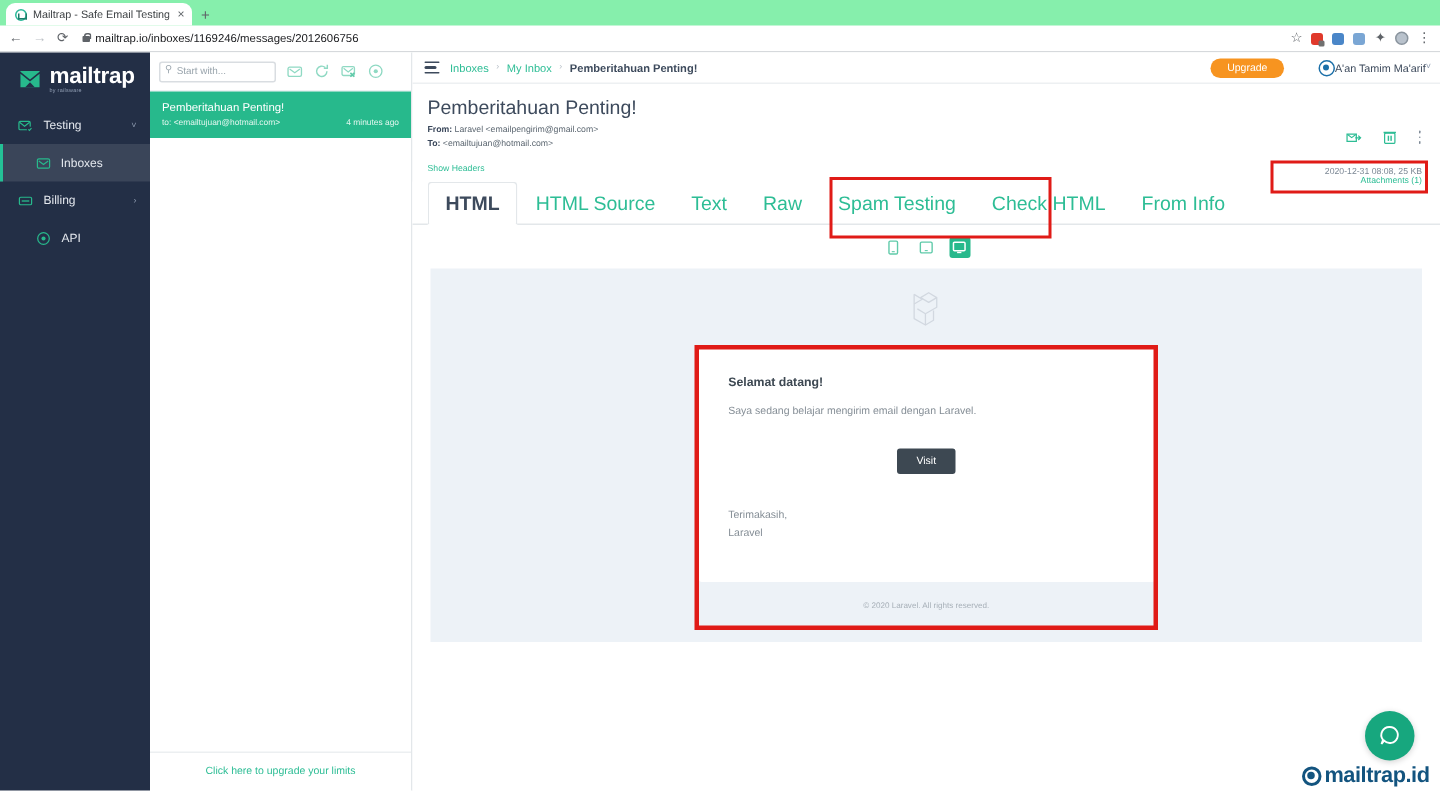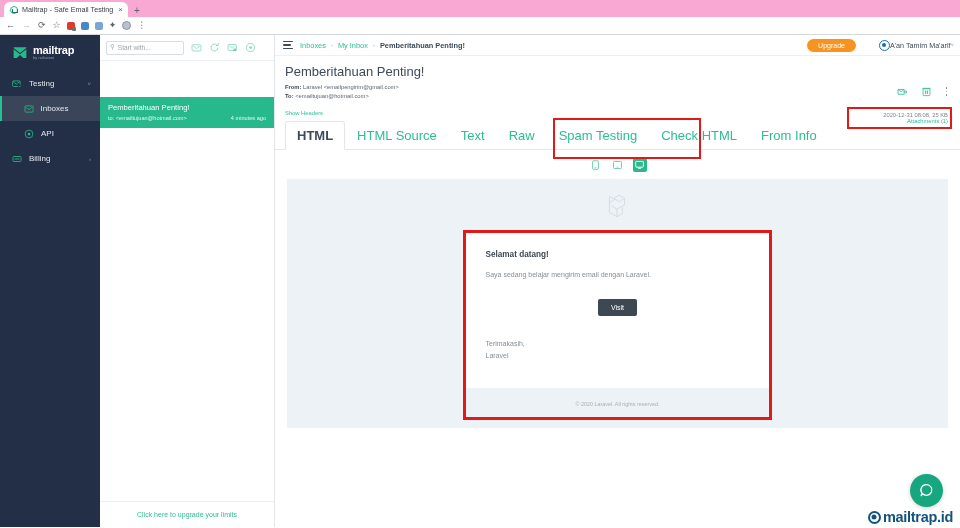--- a/index.html
+++ b/index.html
@@ -6,21 +6,21 @@
   html, body {
     width: 960px; height: 528px;
     font-family: "Liberation Sans", sans-serif;
     overflow: hidden;
     background: #ffffff;
   }
 
   
   .browser-tabbar {
     height: 17px;
-    background: #f9a8d4;
+    background: #86efac;
     display: flex;
     align-items: flex-end;
     padding-left: 4px;
     position: relative;
   }
   .tab {
     height: 15px;
     background: #ffffff;
     border-radius: 6px 6px 0 0;
     display: flex;
@@ -156,21 +156,21 @@
   .logo-wrap {
     height: 36px;
     display: flex;
     align-items: center;
     padding-left: 12px;
     gap: 5px;
   }
   .logo-mark { width: 16px; height: 14px; flex: 0 0 auto; }
   .logo-text-block { display: flex; flex-direction: column; line-height: 1; }
   .logo-text {
-    font-size: 11px;
+    font-size: 15px;
     font-weight: bold;
     color: #ffffff;
     letter-spacing: -0.2px;
   }
   .logo-sub {
     font-size: 3.6px;
     color: #93a0b5;
     letter-spacing: 0.2px;
     margin-top: 1px;
   }
@@ -206,21 +206,20 @@
 
   
   .msg-col {
     width: 175px;
     flex: 0 0 auto;
     border-right: 1px solid #e3e7ea;
     display: flex;
     flex-direction: column;
     background: #ffffff;
     position: relative;
-    gap: 36px;
   }
   .msg-toolbar {
     height: 26px;
     display: flex;
     align-items: center;
     padding: 0 6px;
     gap: 7px;
     border-bottom: 1px solid #edf0f2;
   }
   .search-box {
@@ -548,20 +547,24 @@
     <span class="tab-title">Mailtrap - Safe Email Testing</span>
     <span class="tab-close">×</span>
   </div>
   <span class="tab-newbtn">+</span>
 </div>
 
 <div class="browser-toolbar">
   <span class="nav-btn">←</span>
   <span class="nav-btn disabled">→</span>
   <span class="nav-btn">⟳</span>
+  <div class="omnibox">
+    <span class="lock-icon"></span>
+    <span class="url-text">mailtrap.io/inboxes/1169246/messages/2012606756</span>
+  </div>
   <div class="toolbar-right">
     <span class="star-glyph">☆</span>
     <span class="ticon ext-red"></span>
     <span class="ticon ext-blue"></span>
     <span class="ticon ext-blue2"></span>
     <span class="ext-puzzle">✦</span>
     <span class="avatar-chrome"></span>
     <span class="kebab-chrome">⋮</span>
   </div>
 </div>
@@ -593,35 +596,35 @@
     </div>
 
     <div class="nav-item sub active">
       <svg class="nav-ico" viewBox="0 0 16 16">
         <rect x="1.5" y="3" width="13" height="10" rx="1.6" fill="none" stroke="#27b98c" stroke-width="1.3"></rect>
         <path d="M3 5.4 L8 9 L13 5.4" fill="none" stroke="#27b98c" stroke-width="1.2"></path>
       </svg>
       <span>Inboxes</span>
     </div>
 
+    <div class="nav-item">
+      <svg class="nav-ico" viewBox="0 0 16 16">
+        <rect x="1.5" y="4" width="13" height="8" rx="1.4" fill="none" stroke="#27b98c" stroke-width="1.3"></rect>
+        <rect x="4" y="7.3" width="8" height="1.4" fill="#27b98c"></rect>
+      </svg>
+      <span>Billing</span>
+      <span class="nav-caret">›</span>
+    </div>
+
     <div class="nav-item sub">
       <svg class="nav-ico" viewBox="0 0 16 16">
         <circle cx="8" cy="8" r="6.2" fill="none" stroke="#27b98c" stroke-width="1.3"></circle>
         <circle cx="8" cy="8" r="2.2" fill="#27b98c"></circle>
       </svg>
       <span>API</span>
-    </div>
-
-    <div class="nav-item">
-      <svg class="nav-ico" viewBox="0 0 16 16">
-        <rect x="1.5" y="4" width="13" height="8" rx="1.4" fill="none" stroke="#27b98c" stroke-width="1.3"></rect>
-        <rect x="4" y="7.3" width="8" height="1.4" fill="#27b98c"></rect>
-      </svg>
-      <span>Billing</span>
-      <span class="nav-caret">›</span>
     </div>
   </div>
 
   <div class="msg-col">
     <div class="msg-toolbar">
       <div class="search-box">
         <span class="search-glyph">⚲</span>
         <input class="search-input" type="text" placeholder="Start with..." style="">
       </div>
       <svg class="mtb-icon" viewBox="0 0 16 16">

